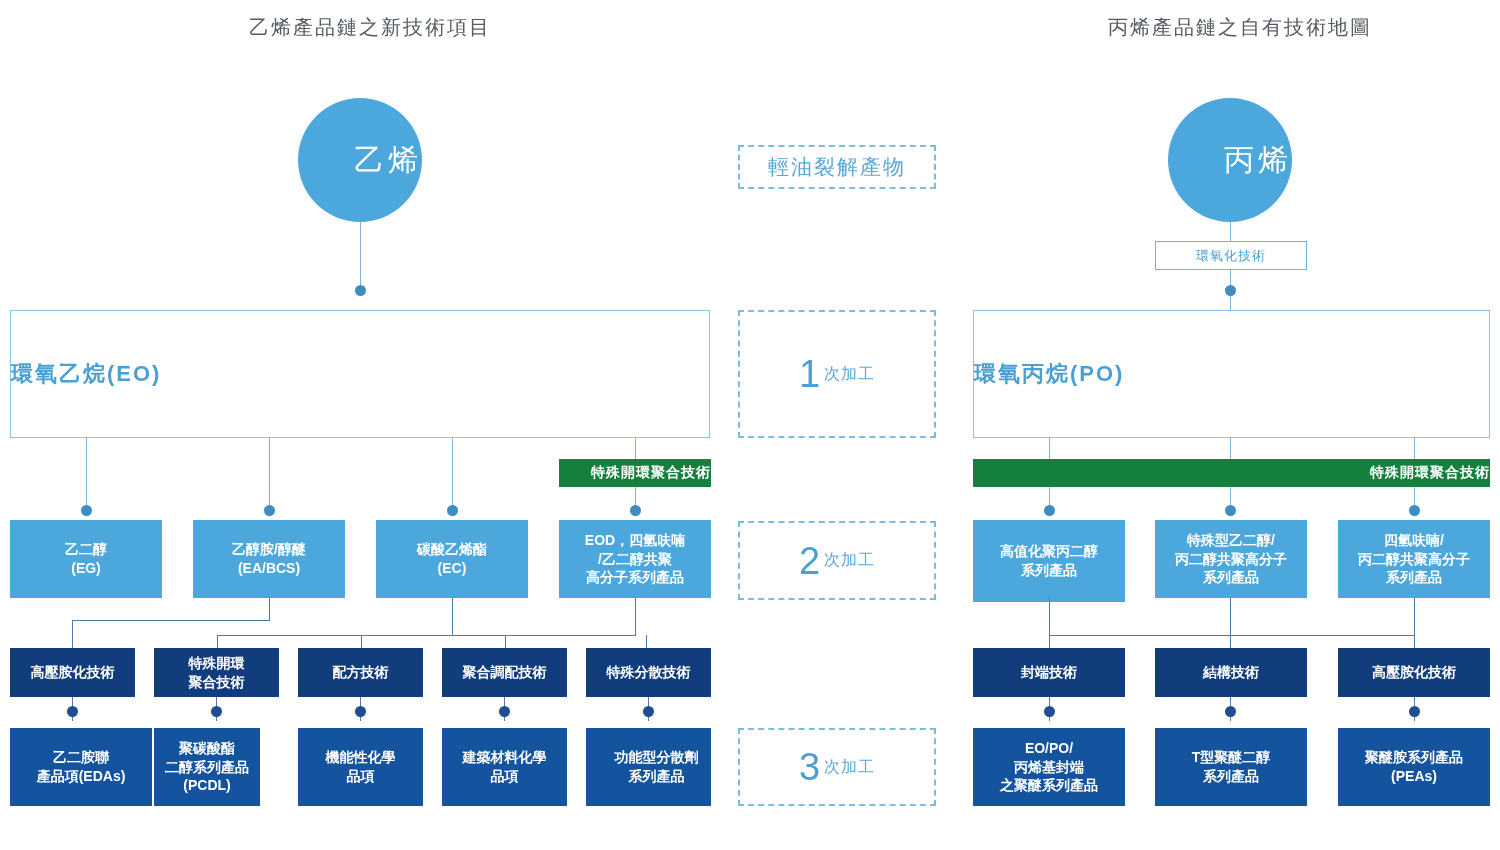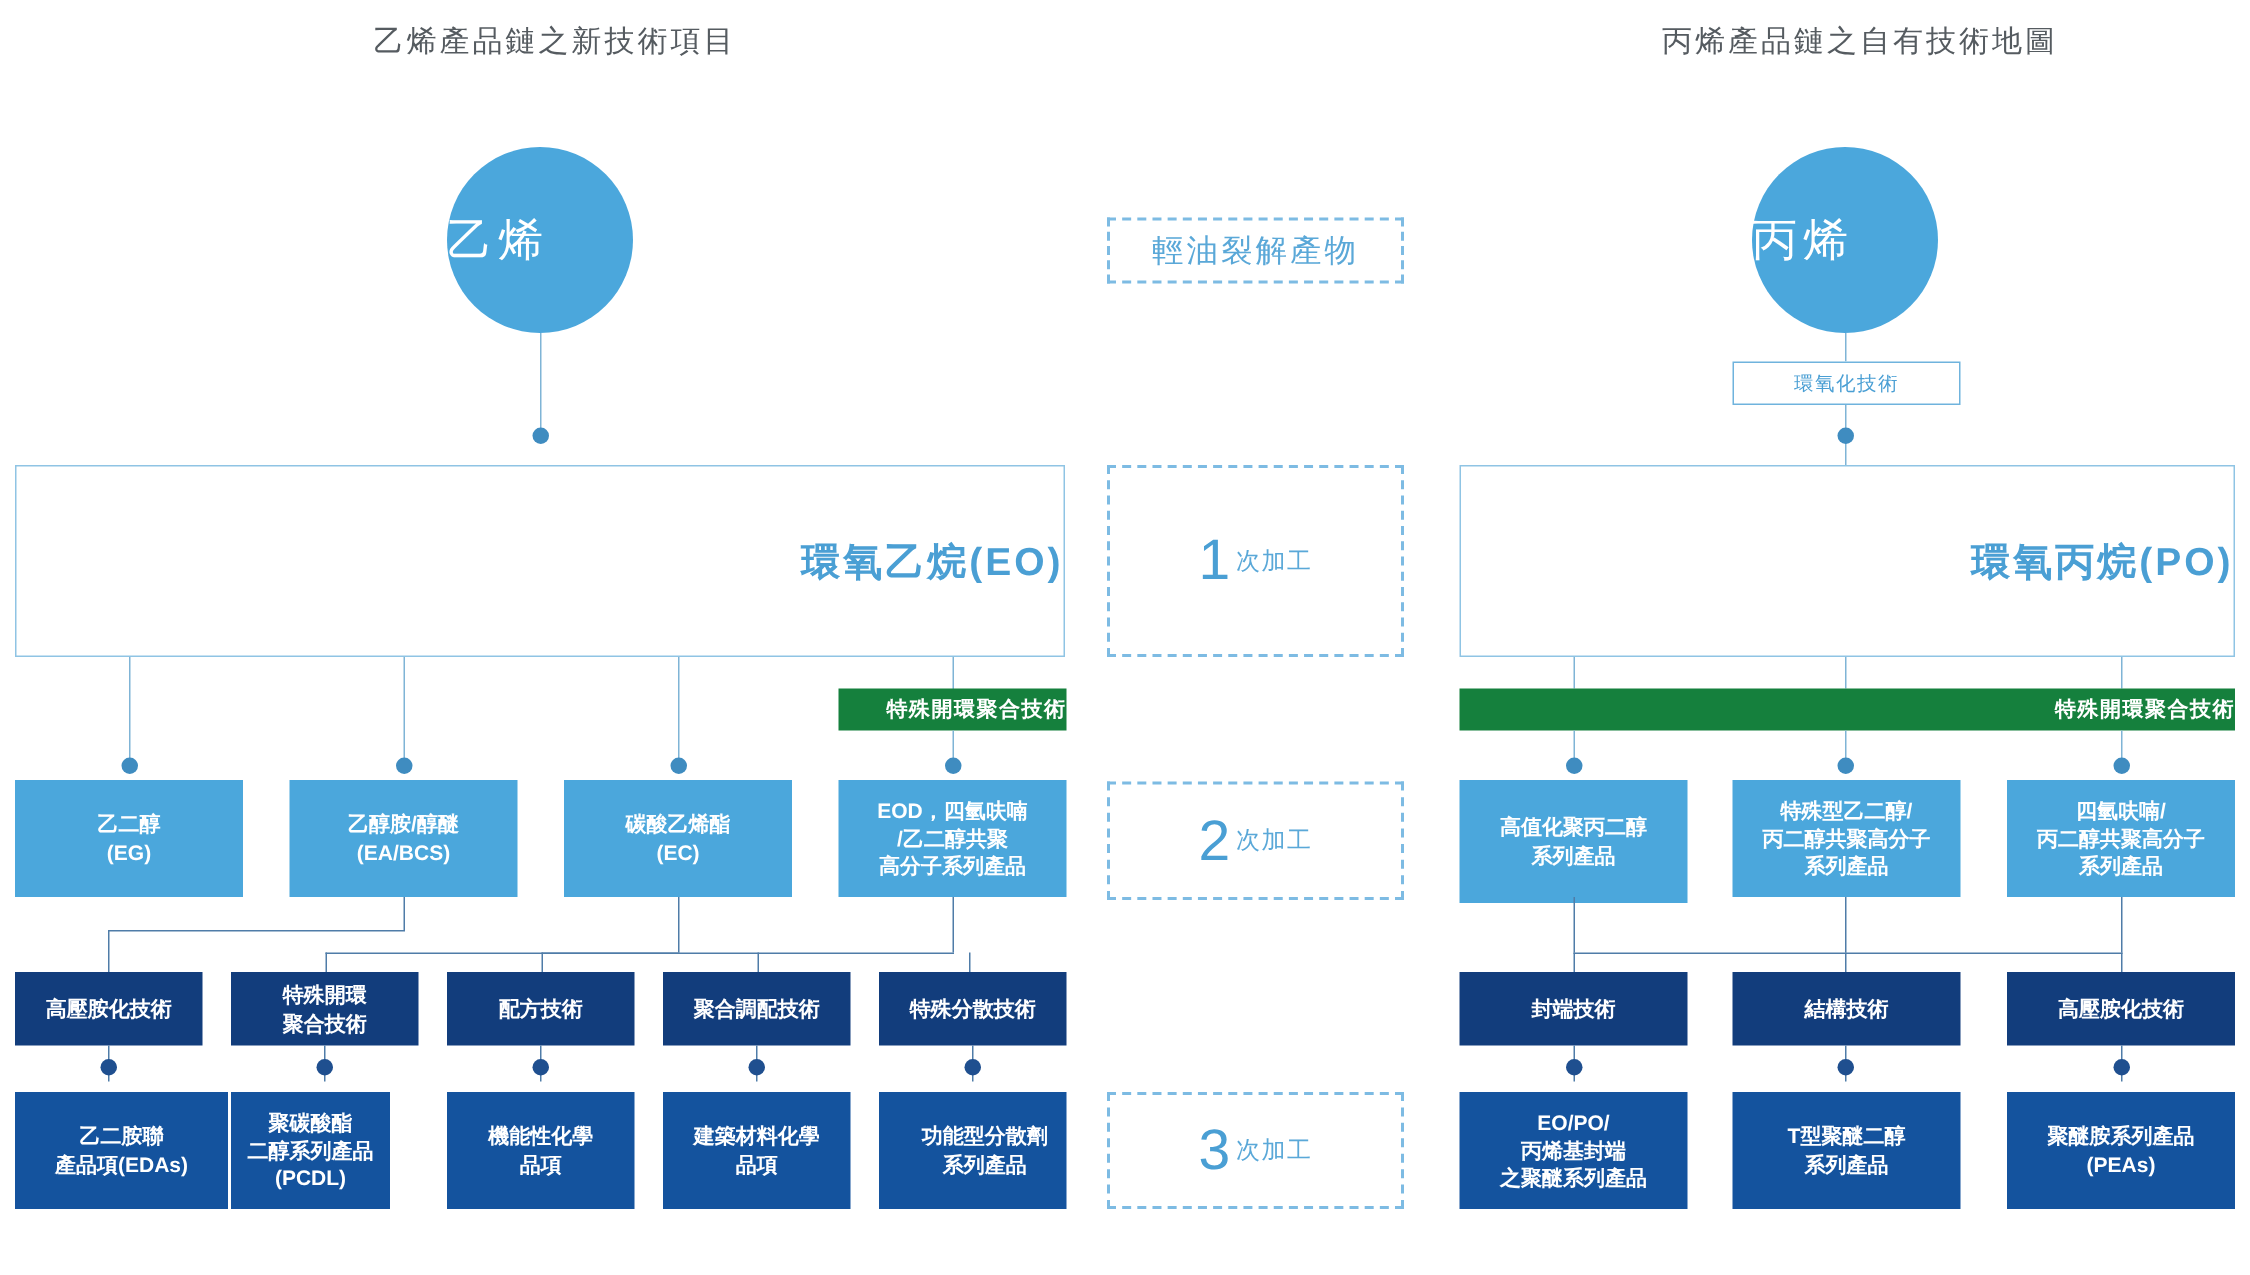--- a/index.html
+++ b/index.html
@@ -12,28 +12,28 @@
   .stage { position:absolute; left:0; top:0; width:1500px; height:850px; }
   .abs { position:absolute; }
 
   .title {
     font-size:20px; color:#555b60; letter-spacing:2px; white-space:nowrap;
     text-align:center;
   }
 
   .circle {
     border-radius:50%; background:#4ba7dc; color:#ffffff;
-    display:flex; align-items:center; justify-content:flex-start;
+    display:flex; align-items:center; justify-content:flex-end;
     font-size:30px; letter-spacing:4px;
   }
 
   .bigbox {
     border:1px solid #8fc4e4; background:#ffffff; color:#4a9fd4;
-    display:flex; align-items:center; justify-content:flex-end;
-    font-size:26px; font-weight:bold; letter-spacing:2px;
+    display:flex; align-items:center; justify-content:flex-start;
+    font-size:22px; font-weight:bold; letter-spacing:2px;
   }
 
   .outlinebox {
     border:1px solid #6fb3dd; background:#ffffff; color:#4a9fd4;
     display:flex; align-items:center; justify-content:center;
     font-size:13px; letter-spacing:1px;
   }
 
   .dashbox {
     border:2px dashed #7dbbe3; background:#ffffff;

